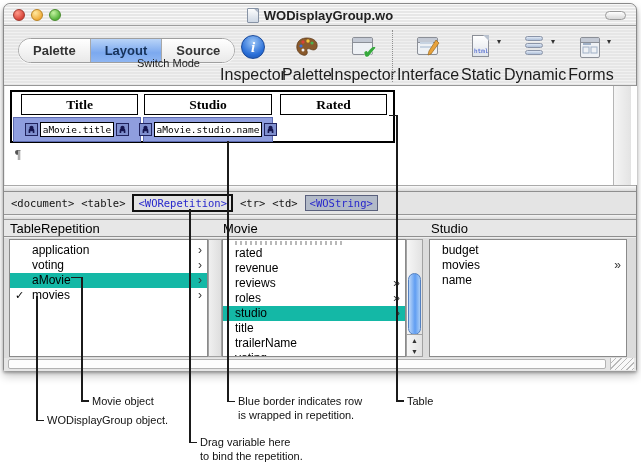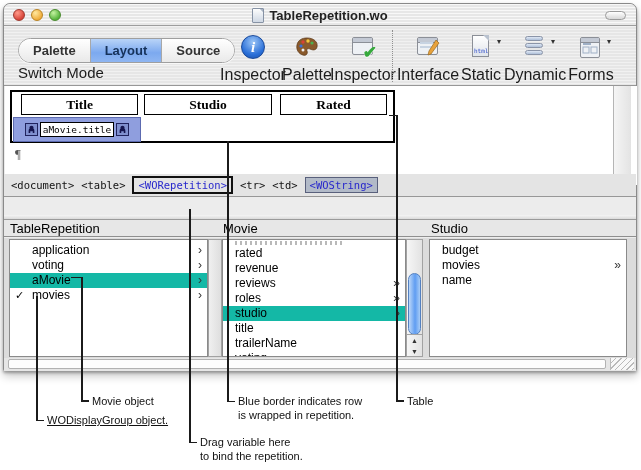--- a/index.html
+++ b/index.html
@@ -28,21 +28,21 @@
   
   .toolbar { position:absolute; left:0; top:22px; right:0; height:60px;
              background:repeating-linear-gradient(180deg,#f1f1f1 0 1px,#e6e6e6 1px 3px);
              border-bottom:1px solid #979797; }
   .seg { position:absolute; left:14px; top:12px; height:25px; display:flex;
          border:1px solid #9f9f9f; border-radius:13px; overflow:hidden; background:#fff;
          box-shadow:0 1px 1px rgba(255,255,255,.8); }
   .seg .s { padding:0 14px; display:flex; align-items:center; font-size:13px; font-weight:bold; color:#333; background:linear-gradient(180deg,#ffffff,#e9e9e9); }
   .seg .s + .s { border-left:1px solid #a8a8a8; }
   .seg .s.on { background:linear-gradient(180deg,#b9d4f8,#7ca9ef 60%,#8fb6f2); color:#16325a; }
-  .grp-label { position:absolute; font-size:15px; color:#1c1c1c; text-align:left; top:38px; }
+  .grp-label { position:absolute; font-size:11px; color:#1c1c1c; text-align:right; top:31px; }
   .tbtn { position:absolute; top:6px; height:52px; display:flex; flex-direction:column; align-items:center; }
   .tbtn .lab { font-size:16px; color:#1c1c1c; margin-top:auto; white-space:nowrap; }
   .icon26 { width:26px; height:26px; position:relative; margin-top:2px; }
   .insp { width:24px; height:24px; border-radius:50%; margin:1px auto;
           background:radial-gradient(circle at 50% 28%, #9cc6f6, #2a6fd8 65%, #1b4fa8);
           border:1px solid #1b4a9a; color:#fff; font:italic bold 15px "Liberation Serif", serif;
           display:flex; align-items:center; justify-content:center; }
   .vwin { position:absolute; left:2px; top:3px; width:21px; height:18px; background:#eef1f5; border:1px solid #8b8f97; border-radius:2px; }
   .vwin:before { content:""; position:absolute; left:0; top:0; right:0; height:4px; background:#c3c9d4; border-bottom:1px solid #8b8f97; }
   .vcheck { position:absolute; right:-1px; bottom:-3px; color:#36a93c; font-size:17px; font-weight:bold; text-shadow:0 1px 1px rgba(255,255,255,.8); }
@@ -67,21 +67,21 @@
   .bc2 { left:263px; width:115px; top:22px; height:29px; border:3px solid #000; background:#8f9ede; }
   .bicon { width:13px; height:13px; background:#8090cf; border:1px solid #20235e; display:flex; align-items:center; justify-content:center; flex:0 0 auto; }
   .bicon svg { width:9px; height:9px; }
   .bstr { background:#fff; border:1px solid #000; font:9.5px "DejaVu Sans Mono", monospace; color:#000;
           padding:1px 2px; white-space:nowrap; }
   .bc2 .bstr { background:#b2b2b2; }
   .pilcrow { position:absolute; left:10px; top:60px; font:13px "Liberation Serif", serif; color:#555; }
 
   
   .split1 { position:absolute; left:0; top:181px; width:632px; height:7px; background:linear-gradient(180deg,#fafafa,#d9d9d9); border-top:1px solid #aaa; border-bottom:1px solid #8f8f8f; }
-  .pathbar { position:absolute; left:0; top:170px; width:632px; height:23px; background:#e4e4e4; border-bottom:1px solid #979797;
+  .pathbar { position:absolute; left:0; top:188px; width:632px; height:23px; background:#e4e4e4; border-bottom:1px solid #979797;
              display:flex; align-items:center; gap:7px; padding-left:7px;
              font:10.5px "DejaVu Sans Mono", monospace; color:#111; }
   .tagbox { border:2px solid #111; padding:1px 4px; color:#2727cc; background:#e4e4e4; }
   .tagsel { background:#b2bac8; border:1px solid #59607c; padding:1px 4px; color:#2727cc; }
   .split2 { position:absolute; left:0; top:211px; width:632px; height:5px; background:linear-gradient(180deg,#f4f4f4,#dadada); border-bottom:1px solid #9a9a9a; }
 
   
   .bhead { position:absolute; left:0; top:216px; width:632px; height:17px; background:#e7e7e7; border-bottom:1px solid #8f8f8f; }
   .bhead span { position:absolute; top:1px; font-size:13px; color:#000; }
   .bh0 { left:6px; } .bh1 { left:219px; } .bh2 { left:427px; }
@@ -123,21 +123,21 @@
 <div id="stage">
 
   <div class="win">
 
     <div class="titlebar">
       <div class="tl red"></div>
       <div class="tl yellow"></div>
       <div class="tl green"></div>
       <div class="title-wrap">
         <div class="doc-icon"></div>
-        <span class="title-text">TableRepetition.wo</span>
+        <span class="title-text">WODisplayGroup.wo</span>
       </div>
       <div class="pill"></div>
     </div>
 
     <div class="toolbar">
       <div class="seg">
         <div class="s">Palette</div>
         <div class="s on">Layout</div>
         <div class="s">Source</div>
       </div>
@@ -233,20 +233,35 @@
               </svg>
             </span>
           <span class="bstr">aMovie.title</span>
           <span class="bicon">
               <svg viewBox="0 0 10 10">
                 <circle cx="5" cy="3" r="2.3" fill="#15154f"></circle>
                 <path d="M1.8 9 L1.8 6.6 A3.2 3.2 0 0 1 8.2 6.6 L8.2 9 L6.4 9 L6.4 7 L3.6 7 L3.6 9 Z" fill="#15154f"></path>
               </svg>
             </span>
         </div>
+        <div class="bcell bc1">
+          <span class="bicon">
+              <svg viewBox="0 0 10 10">
+                <circle cx="5" cy="3" r="2.3" fill="#15154f"></circle>
+                <path d="M1.8 9 L1.8 6.6 A3.2 3.2 0 0 1 8.2 6.6 L8.2 9 L6.4 9 L6.4 7 L3.6 7 L3.6 9 Z" fill="#15154f"></path>
+              </svg>
+            </span>
+          <span class="bstr">aMovie.studio.name</span>
+          <span class="bicon">
+              <svg viewBox="0 0 10 10">
+                <circle cx="5" cy="3" r="2.3" fill="#15154f"></circle>
+                <path d="M1.8 9 L1.8 6.6 A3.2 3.2 0 0 1 8.2 6.6 L8.2 9 L6.4 9 L6.4 7 L3.6 7 L3.6 9 Z" fill="#15154f"></path>
+              </svg>
+            </span>
+        </div>
       </div>
 
       <div class="pilcrow">¶</div>
     </div>
 
     <div class="split1"></div>
 
     <div class="pathbar">
       <span>&lt;document&gt;</span>
       <span>&lt;table&gt;</span>
@@ -302,21 +317,21 @@
     </div>
 
     <div class="bstrip">
       <div class="htrack"></div>
       <div class="grip"></div>
     </div>
   </div>
 
   <div class="vline" style="left:36px; top:296px; height:125px;"></div>
   <div class="hline" style="left:36px; top:419.5px; width:8px;"></div>
-  <div class="clabel" style="left:47px; top:414px;text-decoration:underline;">WODisplayGroup object.</div>
+  <div class="clabel" style="left:47px; top:414px;">WODisplayGroup object.</div>
 
   <div class="hline" style="left:71px; top:276.5px; width:11px;"></div>
   <div class="vline" style="left:81px; top:276.5px; height:125px;"></div>
   <div class="hline" style="left:81px; top:400px; width:8px;"></div>
   <div class="clabel" style="left:92px; top:395px;">Movie object</div>
 
   <div class="vline" style="left:189px; top:209px; height:234px;"></div>
   <div class="hline" style="left:189px; top:441.5px; width:8px;"></div>
   <div class="clabel" style="left:200px; top:436px;">
     <div>Drag variable here</div>

